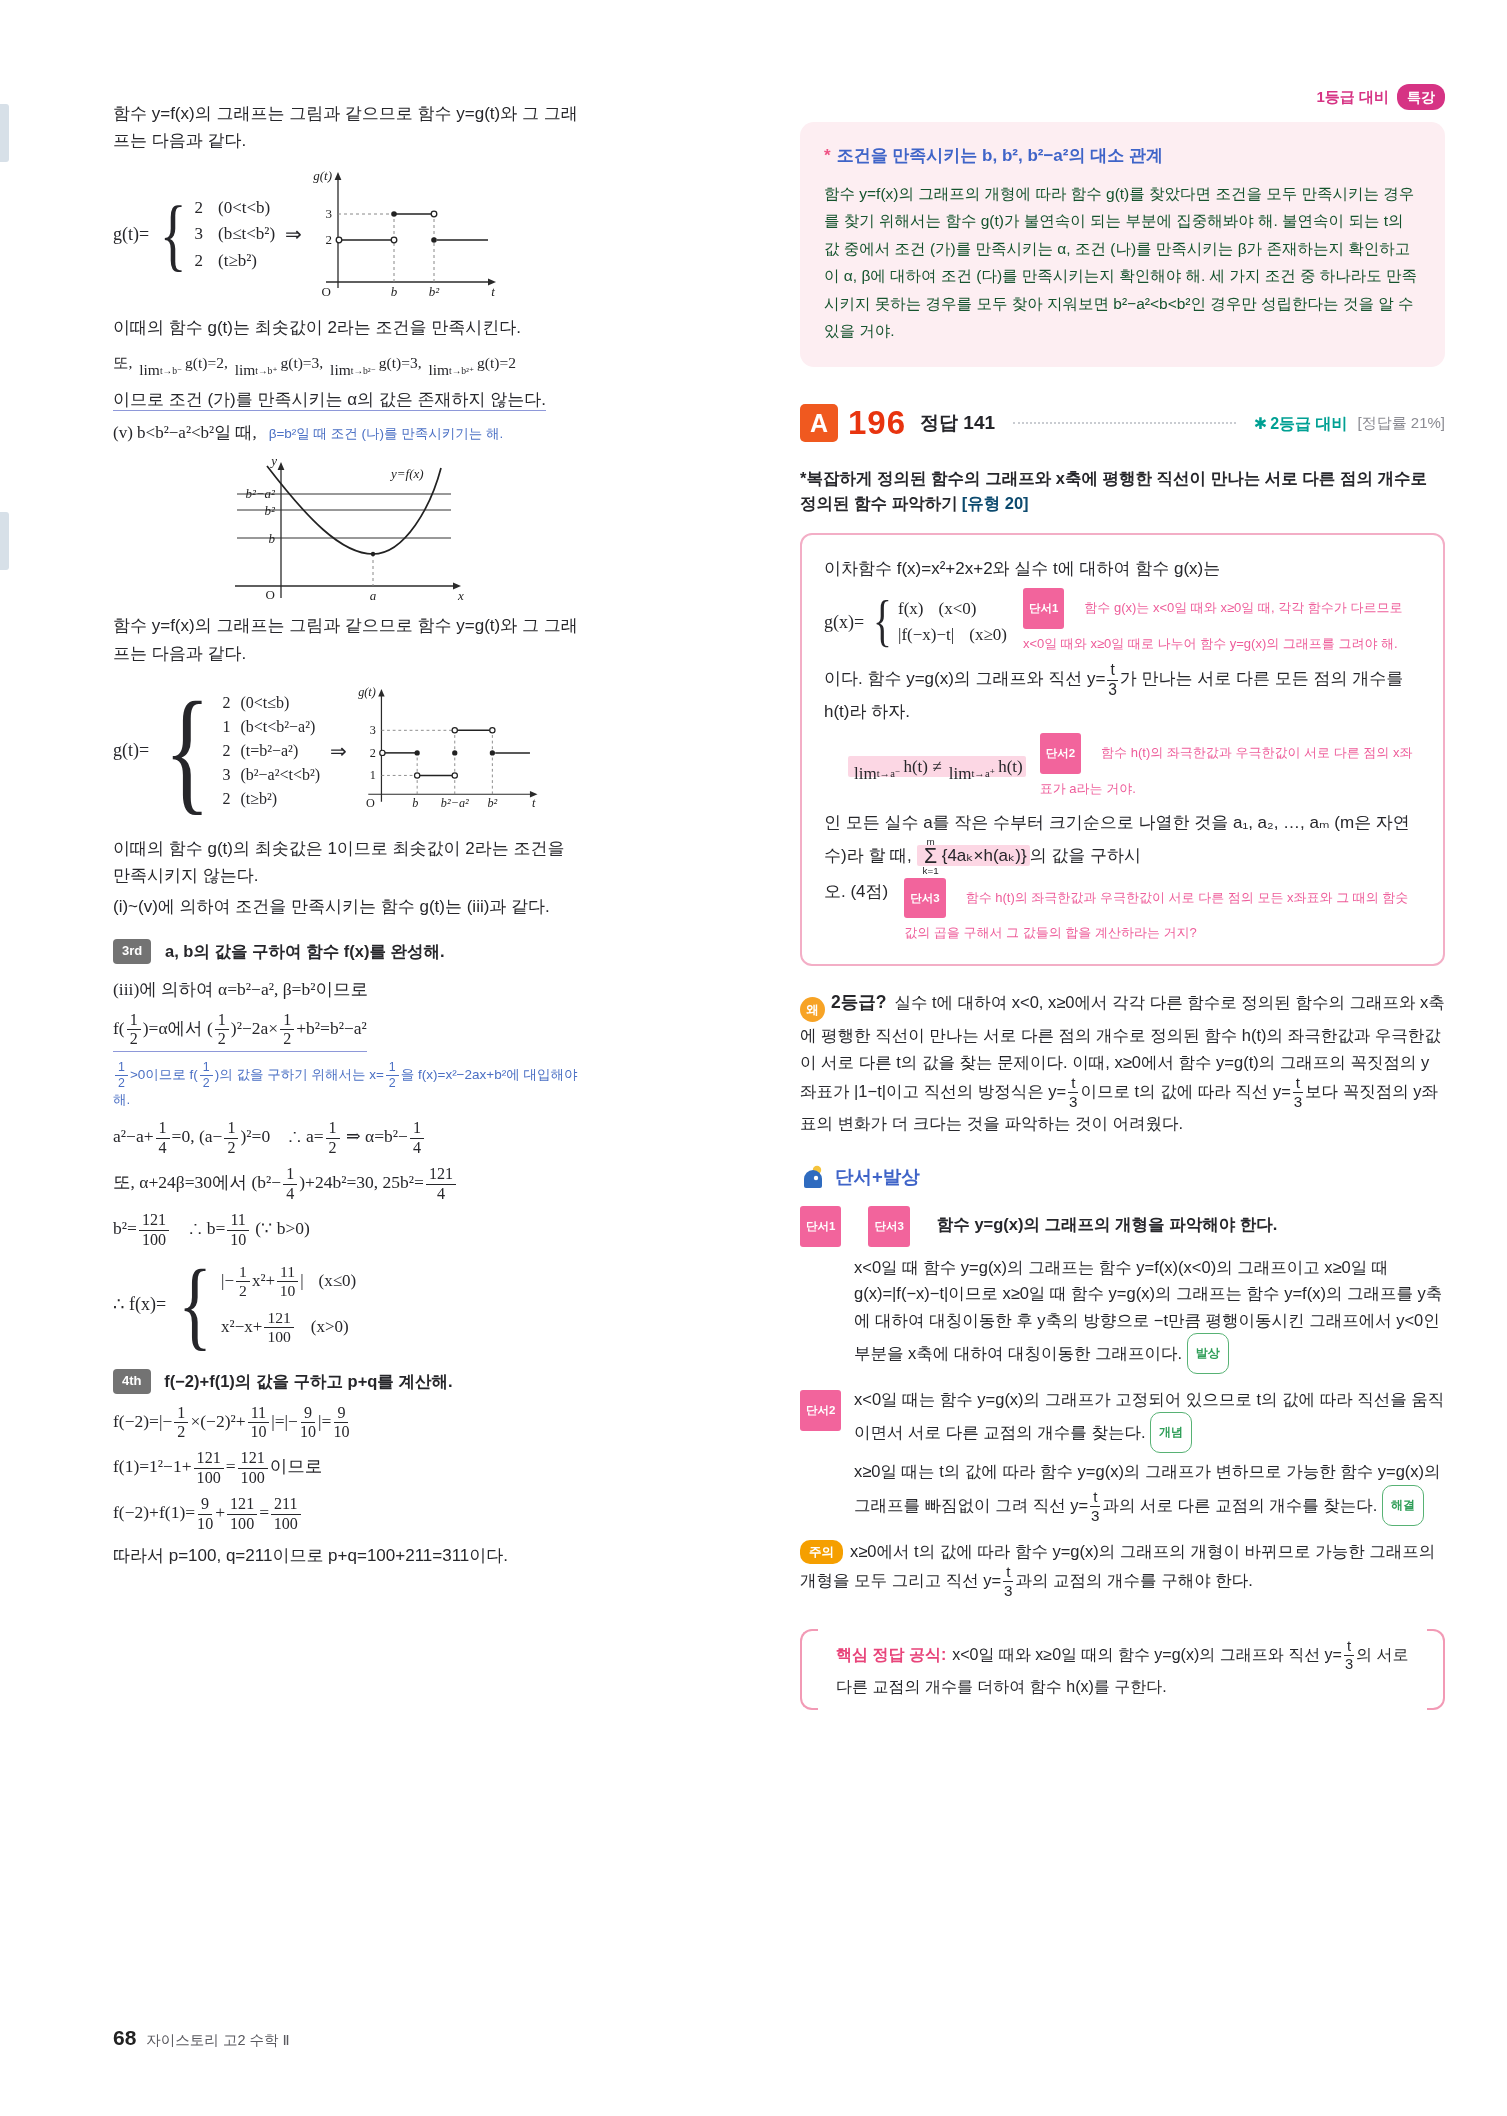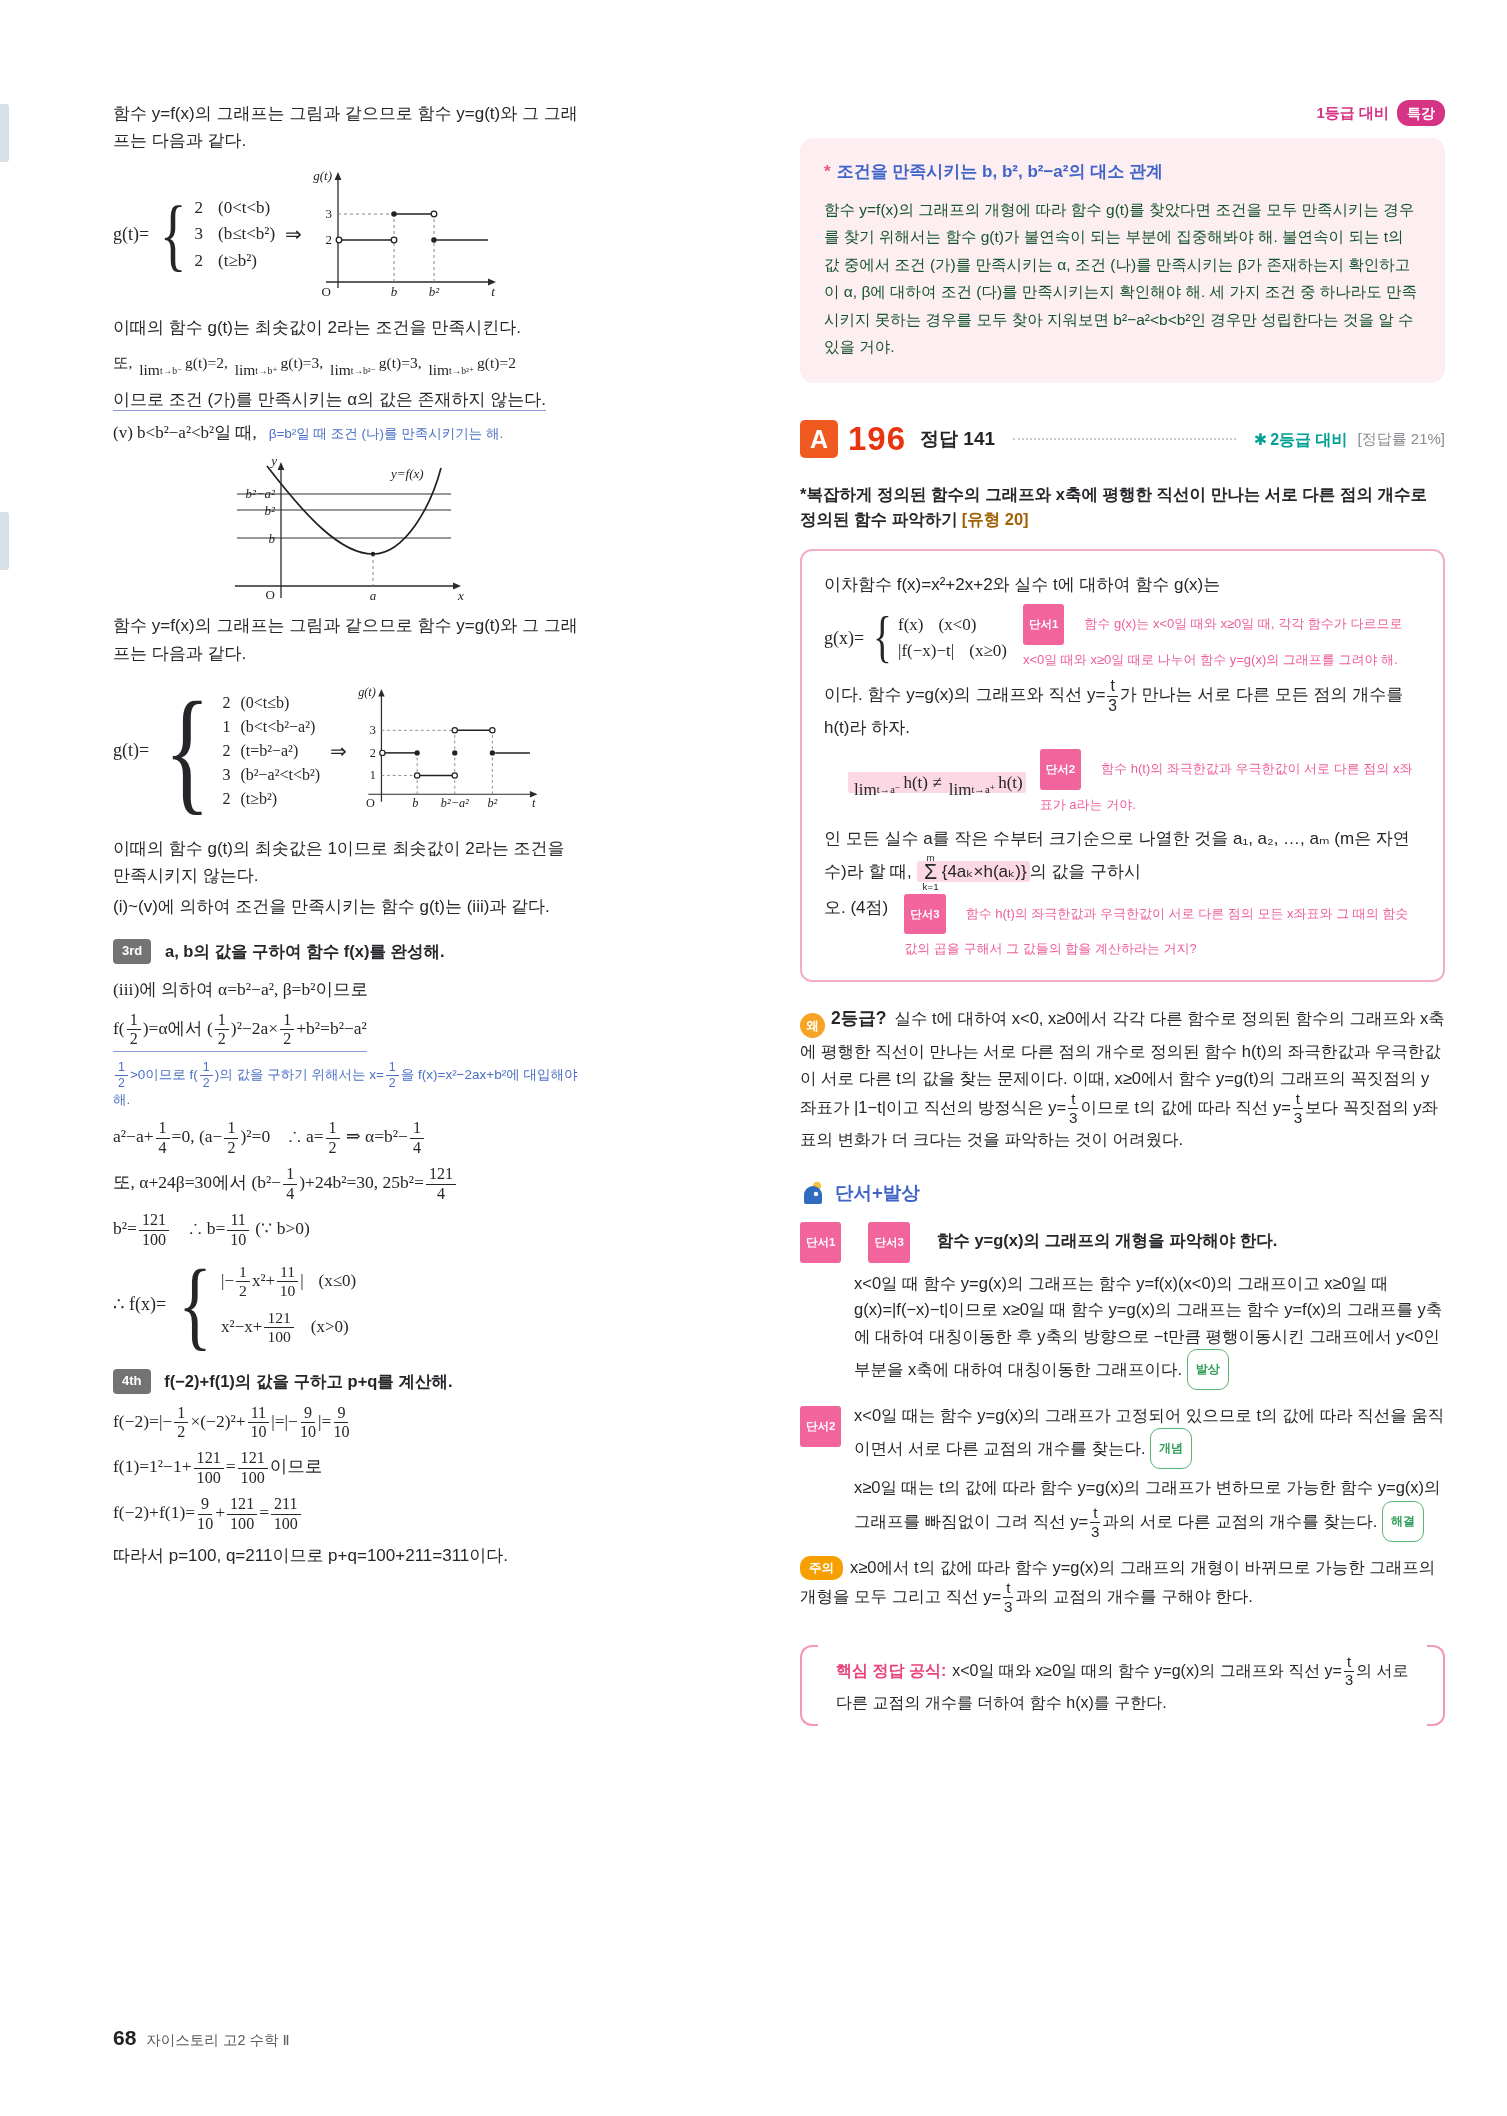--- a/index.html
+++ b/index.html
@@ -1,20 +1,20 @@
 <!DOCTYPE html>
 <html><head>
 <meta charset="utf-8">
 <style>
 *{margin:0;padding:0;box-sizing:border-box}
 html,body{width:1507px;height:2116px}
 body{position:relative;background:#ffffff;font-family:"Liberation Sans","DejaVu Sans",sans-serif;color:#26262a;overflow:hidden}
 .edge-tab{position:absolute;left:0;width:9px;height:58px;background:#d7e0e8;border-radius:0 3px 3px 0}
 .col-left{position:absolute;left:113px;top:96px;width:465px;font-size:17px;line-height:1.6}
-.col-right{position:absolute;left:800px;top:96px;width:645px;font-size:16.5px;line-height:1.6}
+.col-right{position:absolute;left:800px;top:80px;width:645px;font-size:16.5px;line-height:1.6}
 p.body{margin:4px 0}
 .serif,.mline,.pw{font-family:"Liberation Serif","DejaVu Serif",serif}
 .mline{margin:9px 0;font-size:17.5px}
 .fr{display:inline-flex;flex-direction:column;align-items:center;vertical-align:middle;line-height:1.05;margin:0 2px;font-size:.92em}
 .fr .fn{border-bottom:1.2px solid currentColor;padding:0 3px 1px}
 .fr .fd{padding-top:1px}
 .lim{display:inline-flex;flex-direction:row;align-items:center;line-height:1;vertical-align:-7px;margin:0 3px}
 .lim .lsub{font-size:.62em;margin-top:2px}
 .sum{display:inline-flex;flex-direction:column;align-items:center;line-height:.95;vertical-align:middle;margin:0 3px}
 .sum .stp,.sum .sbt{font-size:.58em}
@@ -55,21 +55,21 @@
 .tip-body{font-size:15.5px;line-height:1.78;color:#14532d}
 .prob-head{display:flex;align-items:center;margin-top:30px;gap:10px}
 .prob-letter{width:38px;height:38px;background:#f0591f;color:#fff;border-radius:5px;display:flex;align-items:center;justify-content:center;font-size:25px;font-weight:bold;flex:none}
 .prob-num{color:#e8340f;font-size:33px;font-weight:bold;letter-spacing:1px}
 .prob-ans{font-size:19px;font-weight:bold;margin-left:4px;white-space:nowrap}
 .dots{flex:1;border-bottom:2.6px dotted #c9ccd1;height:2px;margin:0 8px}
 .prob-grade{color:#00a093;font-weight:bold;font-size:16px;white-space:nowrap}
 .prob-grade .gi{margin-right:3px;font-weight:normal}
 .prob-rate{color:#8b8b92;font-size:15px;white-space:nowrap}
 .topic{margin-top:16px;font-size:16.5px;font-weight:bold;line-height:1.55}
-.topic .type-tag{color:#a16207;margin-left:4px}
+.topic .type-tag{color:#0c4a6e;margin-left:4px}
 .prob-box{border:2.5px solid #f3aec6;border-radius:12px;margin-top:16px;padding:20px 22px 18px;font-size:17px}
 .prob-box .row2{display:flex;align-items:center;gap:16px;margin:6px 0}
 .prob-box .row4{display:flex;align-items:center;gap:14px;margin:8px 0 8px 24px}
 .prob-box .row6{display:flex;align-items:flex-start;gap:16px;margin-top:2px}
 .clue-badge{display:inline-block;background:#f2649c;color:#fff;font-size:11.5px;font-weight:bold;border-radius:3px;padding:13px 6px;line-height:1.3;white-space:nowrap;font-family:"Liberation Sans",sans-serif;margin-right:20px}
 .clue-text{color:#ee5d9a;font-size:13px;line-height:1.5;font-family:"Liberation Sans",sans-serif}
 .clue-block{flex:1}
 .why{margin-top:22px}
 .why-badge{display:inline-flex;align-items:center;justify-content:center;width:25px;height:25px;border-radius:50%;background:#f7a325;color:#fff;font-size:12.5px;font-weight:bold;margin-right:6px;vertical-align:-6px;flex:none}
 .why-title{font-size:17.5px;font-weight:bold;margin-right:8px}

